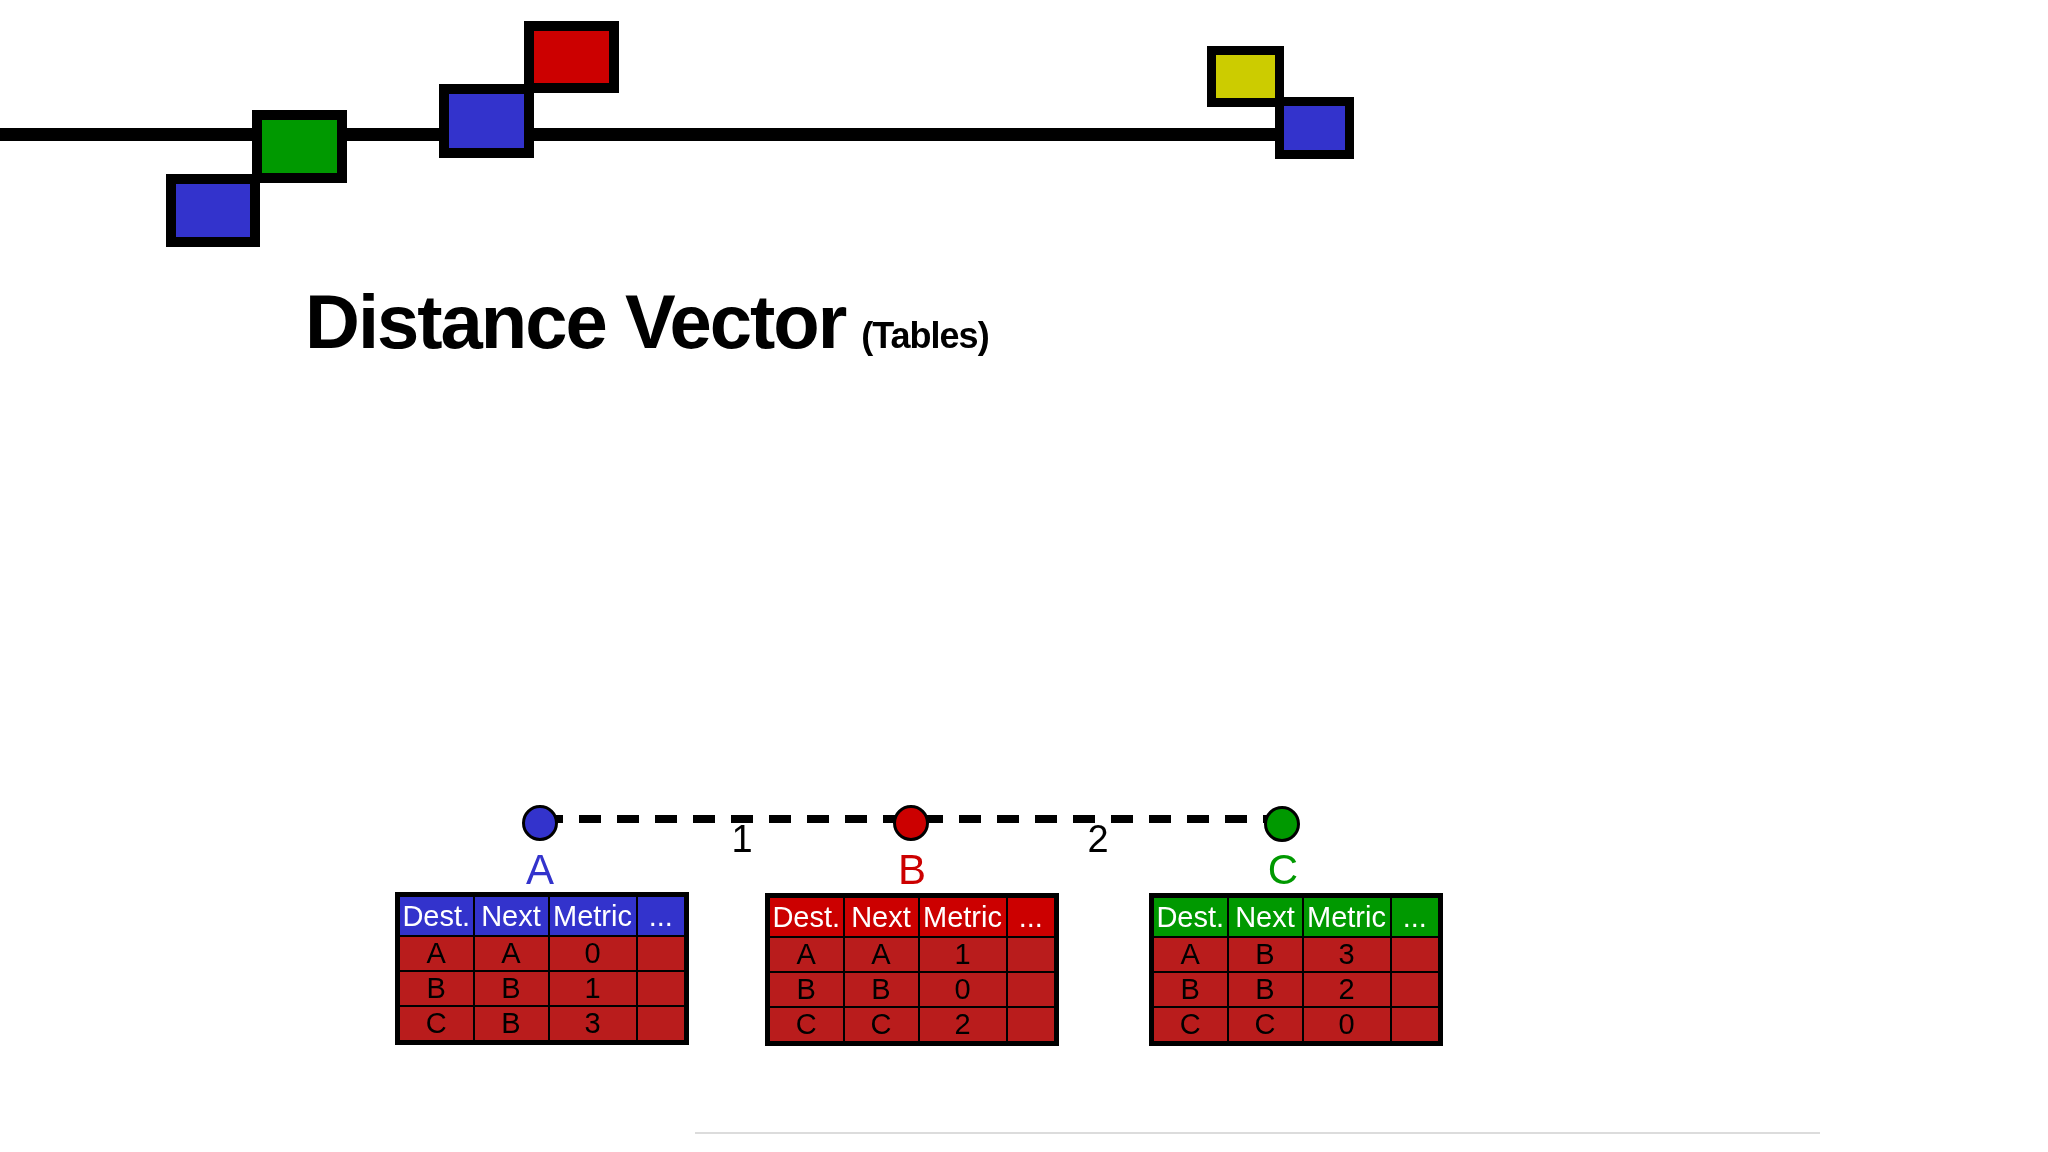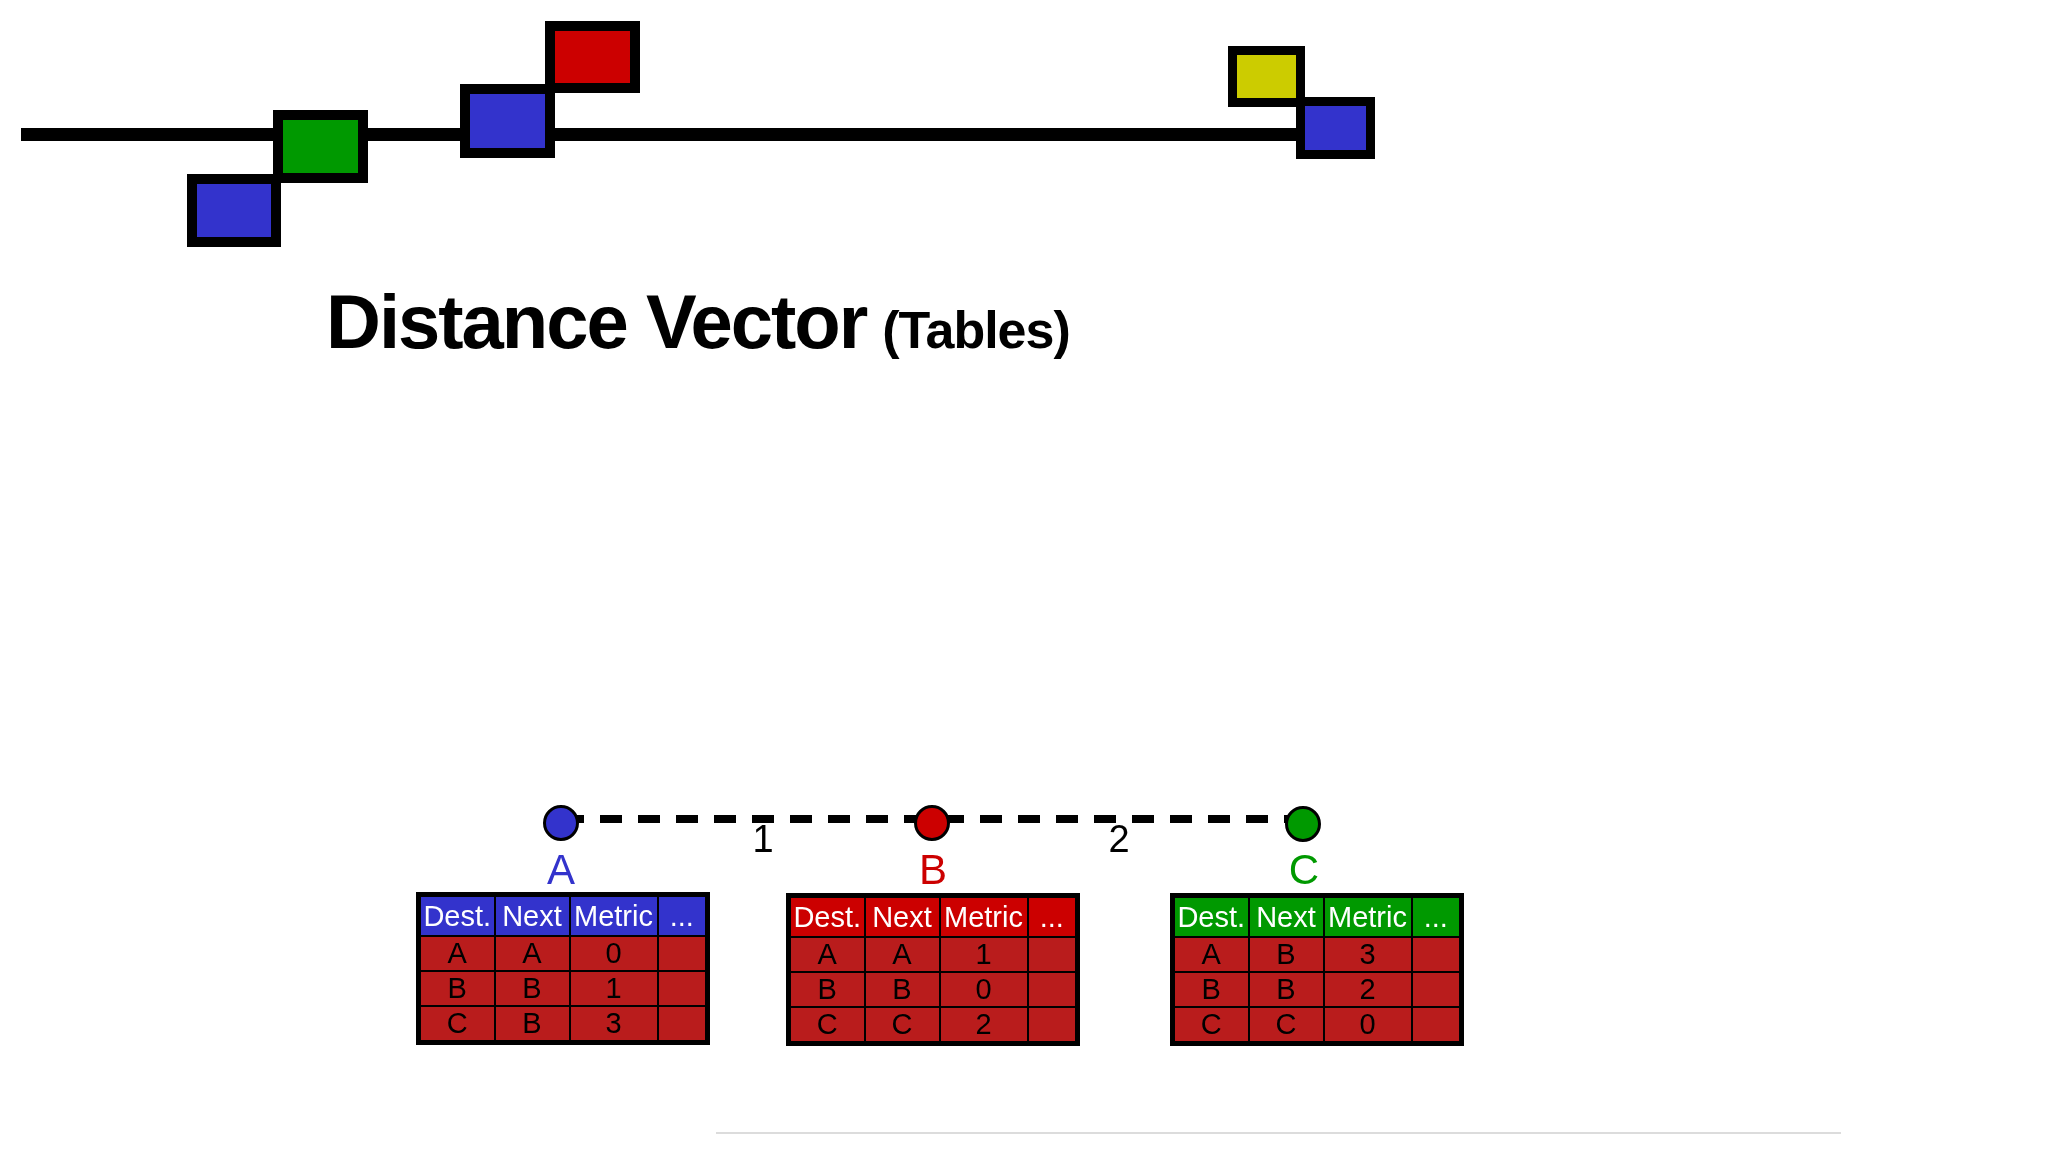--- a/index.html
+++ b/index.html
@@ -7,21 +7,20 @@
     padding: 0;
     background: #ffffff;
     font-family: "Liberation Sans", sans-serif;
   }
   #slide {
     position: relative;
     width: 1820px;
     height: 1152px;
     background: #ffffff;
     overflow: hidden;
-    margin-left: 21px;
   }
 
   
   .deco-line {
     position: absolute;
     left: 0; top: 128px;
     width: 1278px; height: 13px;
     background: #000;
     z-index: 1;
   }
@@ -47,21 +46,21 @@
     gap: 16px;
     white-space: nowrap;
     color: #000;
   }
   .title-main {
     font-size: 76px;
     font-weight: bold;
     letter-spacing: -2px;
   }
   .title-sub {
-    font-size: 52px;
+    font-size: 36px;
     font-weight: bold;
     letter-spacing: -1px;
   }
 
   
   .dash-line {
     position: absolute;
     left: 541px; top: 815px;
     width: 742px; height: 8px;
     background: repeating-linear-gradient(90deg, #000 0 22px, transparent 22px 38px);

